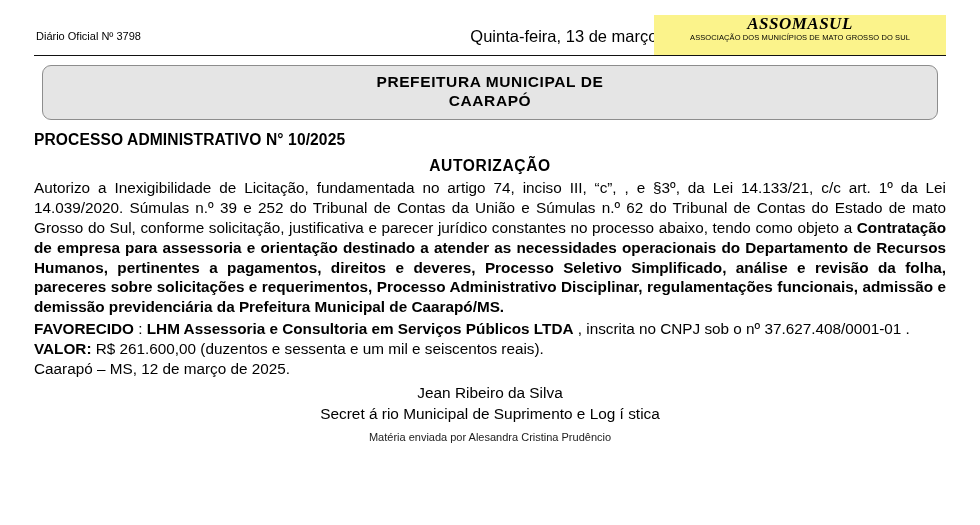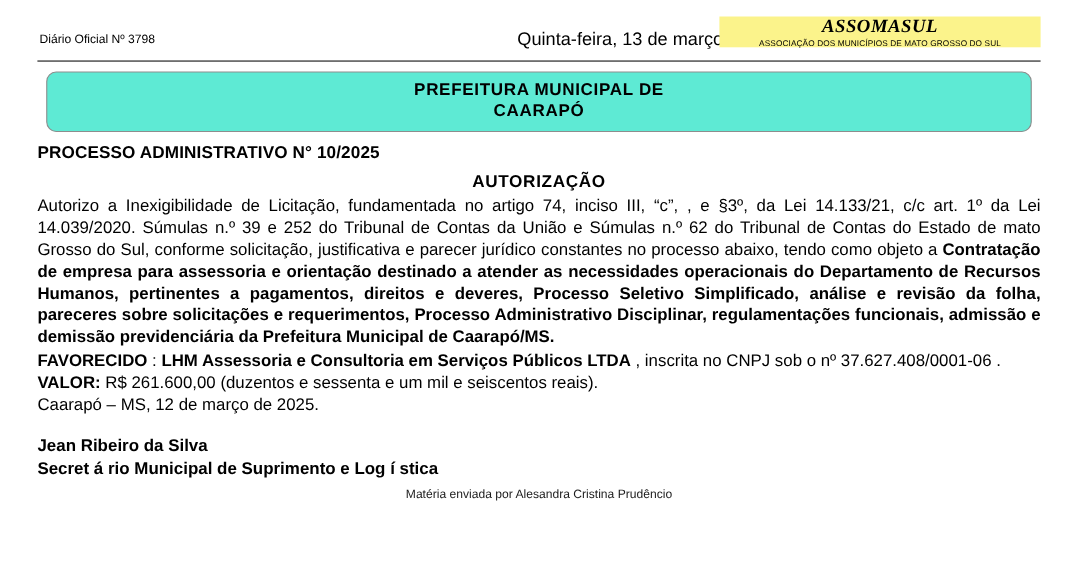--- a/index.html
+++ b/index.html
@@ -41,26 +41,26 @@
     text-align: center;
     font-size: 16.5px;
     white-space: nowrap;
     padding-right: 30px;
   }
   .header-right {
     position: absolute;
     right: 0;
     top: -4px;
     width: 292px;
-    height: 28px;
+    height: 40px;
     background: #fbf38b;
     display: flex;
     flex-direction: column;
     align-items: center;
-    justify-content: space-between;
+    justify-content: flex-start;
   }
   .assomasul {
     font-family: "Liberation Serif", serif;
     font-style: italic;
     font-weight: bold;
     font-size: 17px;
     letter-spacing: 0.5px;
     line-height: 1;
   }
   .assomasul-sub {
@@ -71,21 +71,21 @@
   }
   .header-rule {
     border: 0;
     border-top: 1.5px solid #111;
     margin: 2px 0 0 0;
   }
 
   
   .title-pill {
     margin: 9px 8px 0 8px;
-    background: #5eead4;
+    background: #e5e5e5;
     border: 1px solid #8d8d8d;
     border-radius: 9px;
     text-align: center;
     padding: 6px 0 8px 0;
     font-weight: bold;
     font-size: 15.5px;
     letter-spacing: 0.6px;
     line-height: 1.25;
   }
 
@@ -111,22 +111,23 @@
     margin-bottom: 2px;
   }
   .para {
     margin: 0;
     text-align: justify;
   }
   .para b { font-weight: bold; }
   .spaced-para { margin-top: 2px; }
 
   .sign-block {
-    margin-top: 17px;
-    font-weight: bold;
+    margin-top: 4px;
+    text-align: center;
+    font-weight: normal;
     font-size: 15.4px;
     line-height: 1.35;
   }
   .footer-note {
     margin-top: 6px;
     text-align: center;
     font-size: 11px;
     color: #1b1b1b;
   }
 </style>
@@ -155,21 +156,21 @@
 
     <div class="section-title">AUTORIZAÇÃO</div>
 
     <p class="para">
       <span>Autorizo a Inexigibilidade de Licitação, fundamentada no artigo 74, inciso III, “c”,</span>
       <span>, e §3º, da Lei 14.133/21, c/c art. 1º da Lei 14.039/2020. Súmulas n.º 39 e 252 do Tribunal de Contas da União e Súmulas n.º 62 do Tribunal de Contas do Estado de mato Grosso do Sul, conforme solicitação, justificativa e parecer jurídico constantes no processo abaixo, tendo como objeto a </span><b>Contratação de empresa para assessoria e orientação destinado a atender as necessidades operacionais do Departamento de Recursos Humanos, pertinentes a pagamentos, direitos e deveres, Processo Seletivo Simplificado, análise e revisão da folha, pareceres sobre solicitações e requerimentos, Processo Administrativo Disciplinar, regulamentações funcionais, admissão e demissão previdenciária da Prefeitura Municipal de Caarapó/MS.</b>
     </p>
 
 
     <p class="para spaced-para">
-      <b>FAVORECIDO</b><span> : </span><b>LHM Assessoria e Consultoria em Serviços Públicos LTDA</b><span> , inscrita no CNPJ sob o nº 37.627.408/0001-06 .</span>
+      <b>FAVORECIDO</b><span> : </span><b>LHM Assessoria e Consultoria em Serviços Públicos LTDA</b><span> , inscrita no CNPJ sob o nº 37.627.408/0001-01 .</span>
     </p>
 
     <p class="para">
       <b>VALOR:</b><span> R$ 261.600,00 (duzentos e sessenta e um mil e seiscentos reais).</span>
     </p>
 
 
     <p class="para">Caarapó – MS, 12 de março de 2025.</p>
 
     <div class="sign-block">

